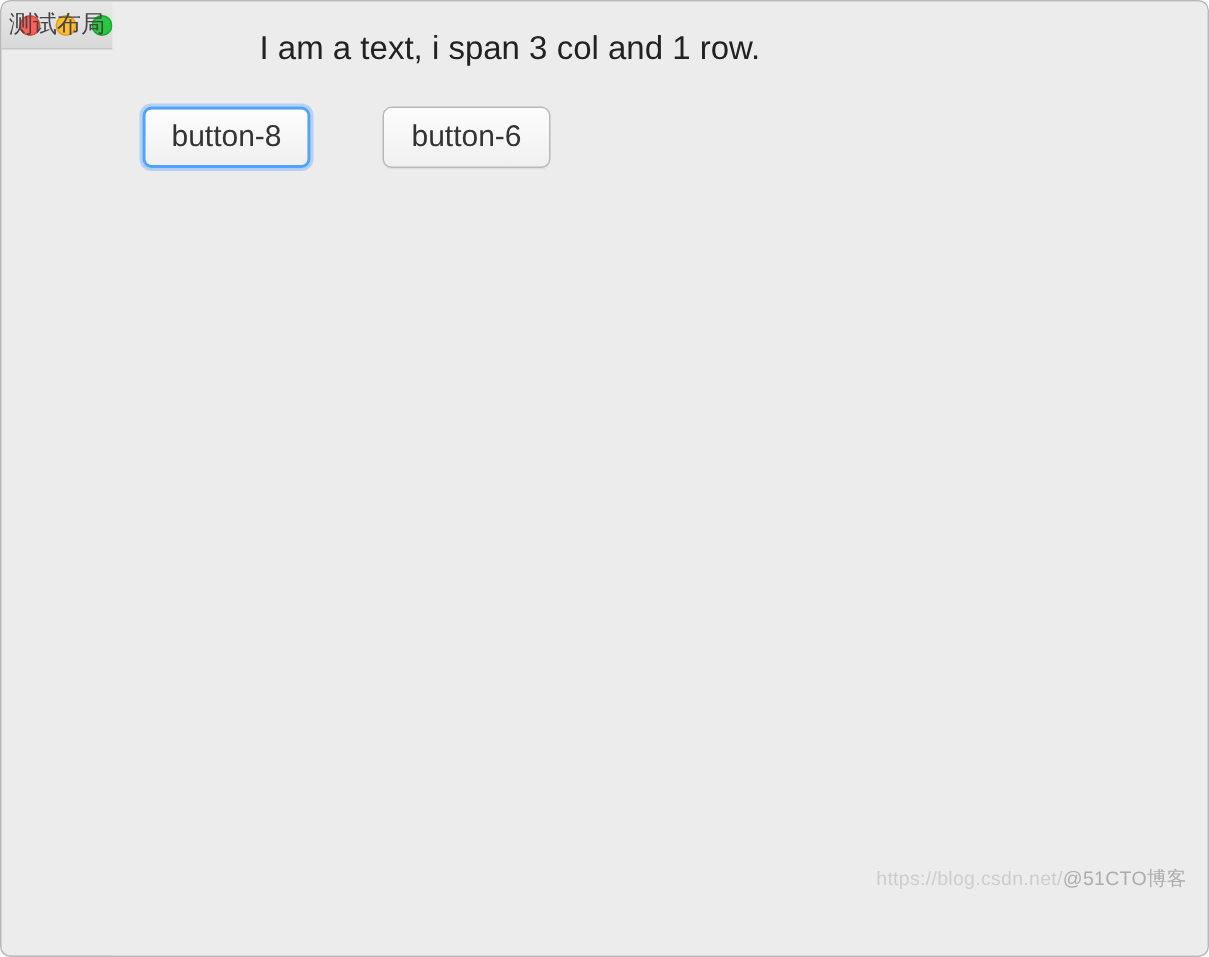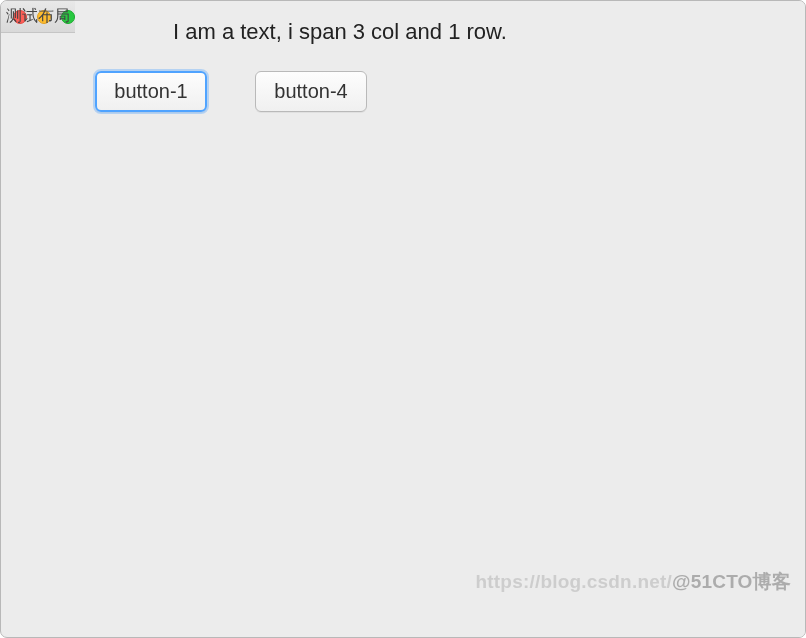--- a/index.html
+++ b/index.html
@@ -87,24 +87,23 @@
     .qt-button.focused {
       border: 2px solid #4fa3ff;
       outline: 2px solid rgba(79,163,255,0.35);
       outline-offset: 0;
       padding: 7px 15px;
     }
     .watermark {
       position: absolute;
       right: 14px;
       bottom: 42px;
-      font-size: 19px;
+      font-size: 13px;
       color: rgba(120,120,120,0.55);
       letter-spacing: 0.2px;
-      font-weight: bold;
     }
     .watermark .faint {
       color: rgba(150,150,150,0.35);
     }
   </style>
 </head>
 <body>
 
 <div class="window">
   <div class="titlebar">
@@ -112,21 +111,21 @@
       <div class="traffic-light tl-close"></div>
       <div class="traffic-light tl-min"></div>
       <div class="traffic-light tl-max"></div>
     </div>
     <div class="title">测试布局</div>
   </div>
 
   <div class="content">
     <div class="grid">
       <div class="span-text">I am a text, i span 3 col and 1 row.</div>
-      <button class="qt-button focused">button-1</button>
-      <button class="qt-button">button-4</button>
+      <button class="qt-button focused">button-8</button>
+      <button class="qt-button">button-6</button>
     </div>
 
     <div class="watermark">
       <span class="faint">https://blog.csdn.net/</span><span>@51CTO博客</span>
     </div>
   </div>
 </div>
 
 </body></html>

